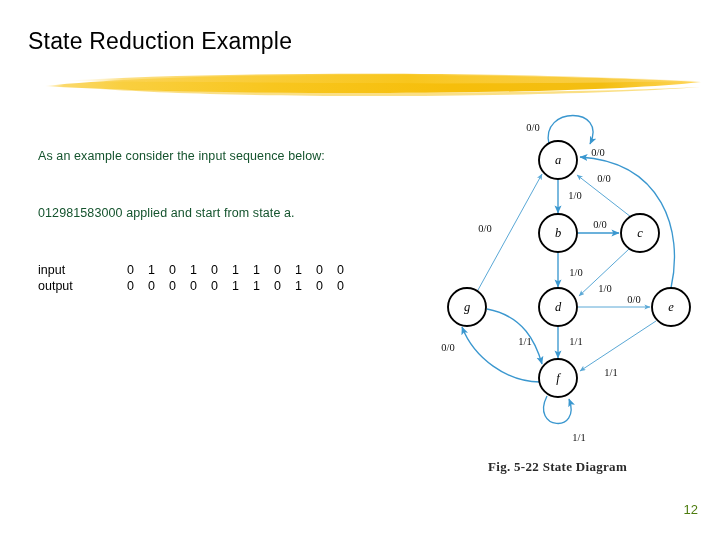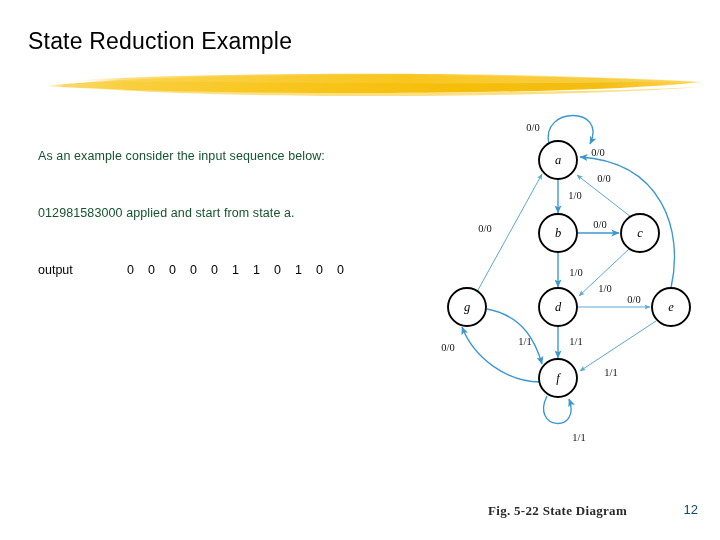--- a/index.html
+++ b/index.html
@@ -117,30 +117,29 @@
   #figure-caption {
     position: absolute;
     left: 488px;
     top: 459px;
     font-family: "Liberation Serif", serif;
     font-weight: bold;
     font-size: 13px;
     color: #2a2a2a;
     white-space: nowrap;
     letter-spacing: 0.3px;
-    margin-top: 44px;
   }
 
   
   #page-number {
     position: absolute;
     right: 22px;
     top: 502px;
     font-size: 13px;
-    color: #0c4a6e;
+    color: #4d7c0f;
   }
 </style>
 </head>
 <body>
 
 <div id="slide-title">State Reduction Example</div>
 
 <svg id="title-rule" viewBox="0 0 665 28" preserveAspectRatio="none">
   <defs>
     <linearGradient id="brushGrad" x1="0" y1="0" x2="1" y2="0">
@@ -167,20 +166,35 @@
            C 600,22 470,26 330,26 C 210,26 120,23 60,19 Z" fill="#F6C520" opacity="0.55"></path>
 </svg>
 
 <div class="body-line" id="intro-line">As an example consider the input sequence below:</div>
 
 <div class="body-line" id="sequence-line">012981583000 applied and start from state a.</div>
 
 <table id="trace-table">
   <tbody>
     <tr>
+      <td class="rowlabel">input</td>
+      <td class="cell">0</td>
+      <td class="cell">1</td>
+      <td class="cell">0</td>
+      <td class="cell">1</td>
+      <td class="cell">0</td>
+      <td class="cell">1</td>
+      <td class="cell">1</td>
+      <td class="cell">0</td>
+      <td class="cell">1</td>
+      <td class="cell">0</td>
+      <td class="cell">0</td>
+      <td class="cell"></td>
+    </tr>
+    <tr>
       <td class="rowlabel">output</td>
       <td class="cell">0</td>
       <td class="cell">0</td>
       <td class="cell">0</td>
       <td class="cell">0</td>
       <td class="cell">0</td>
       <td class="cell">1</td>
       <td class="cell">1</td>
       <td class="cell">0</td>
       <td class="cell">1</td>

